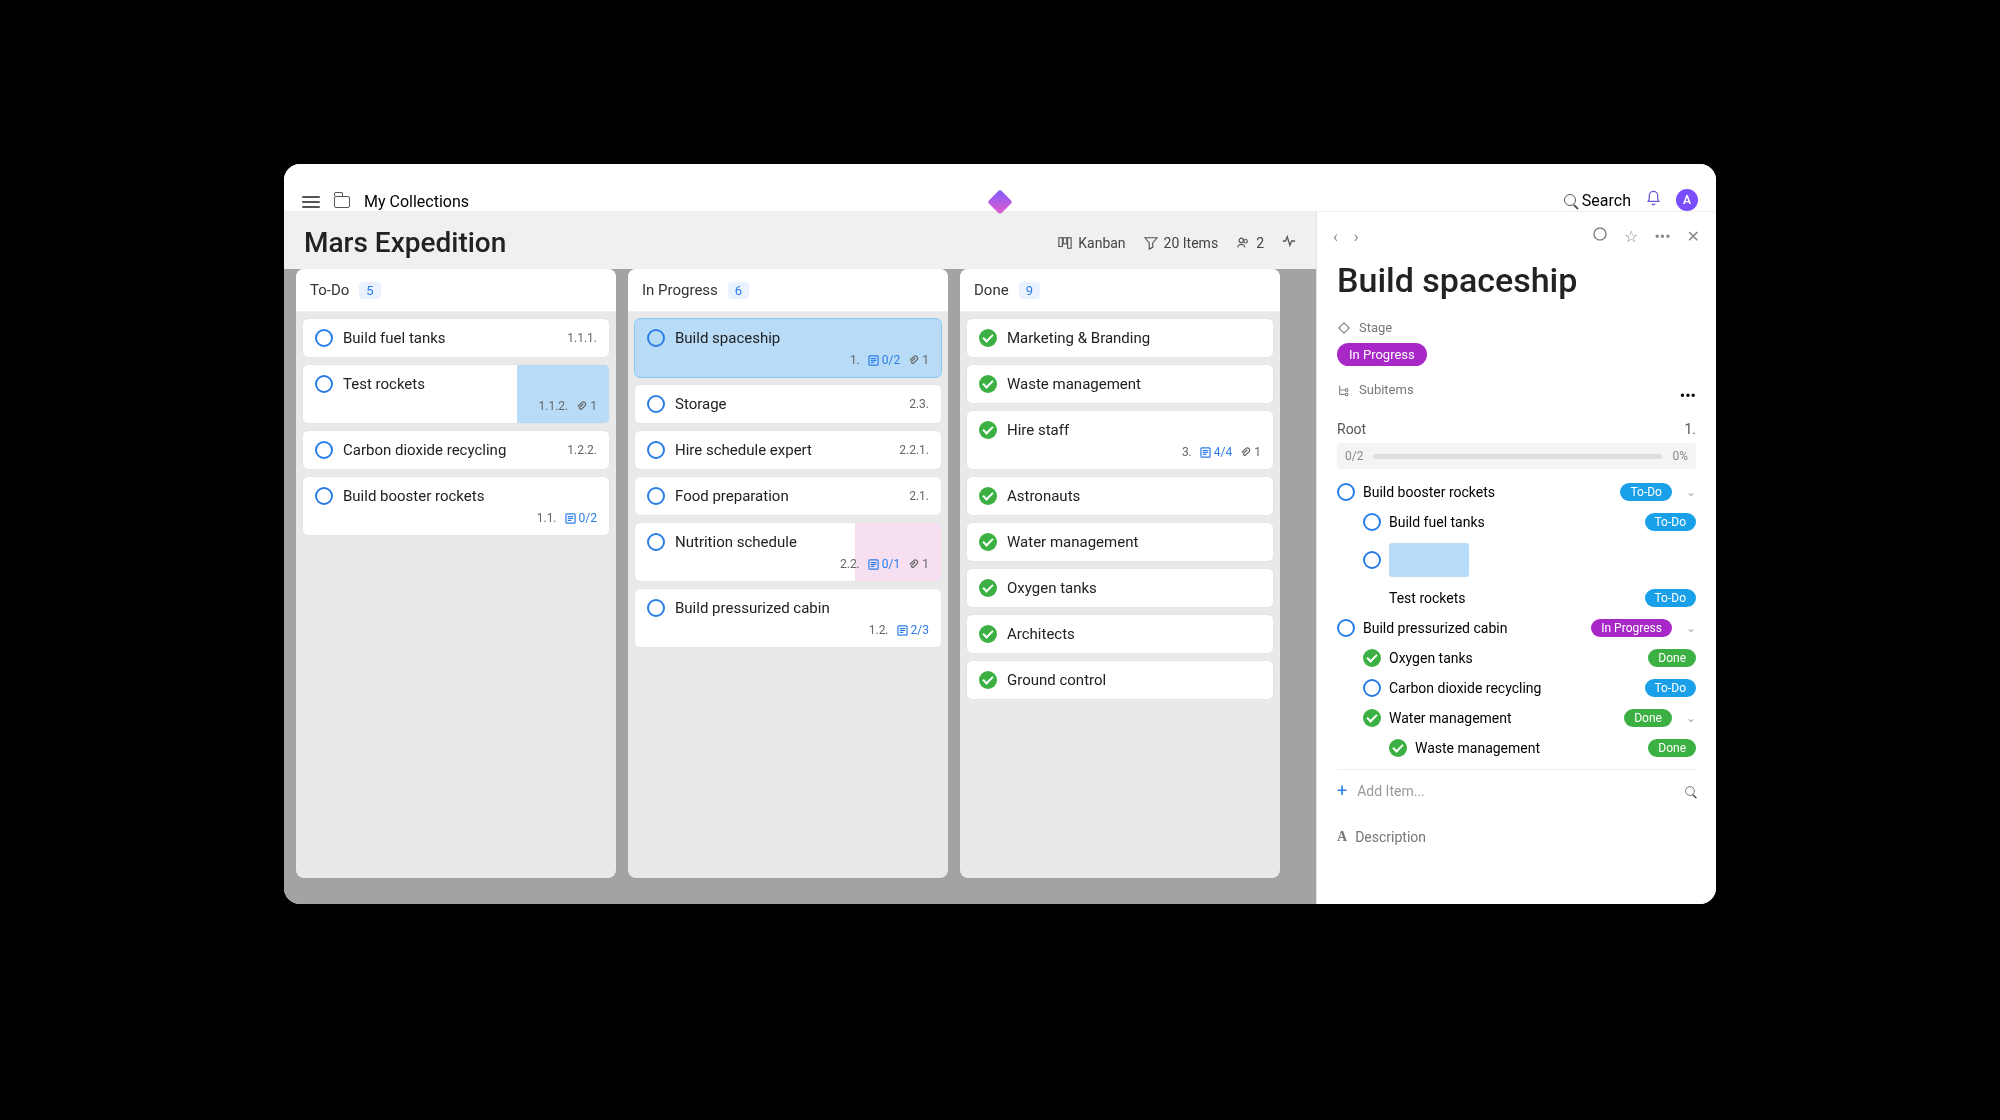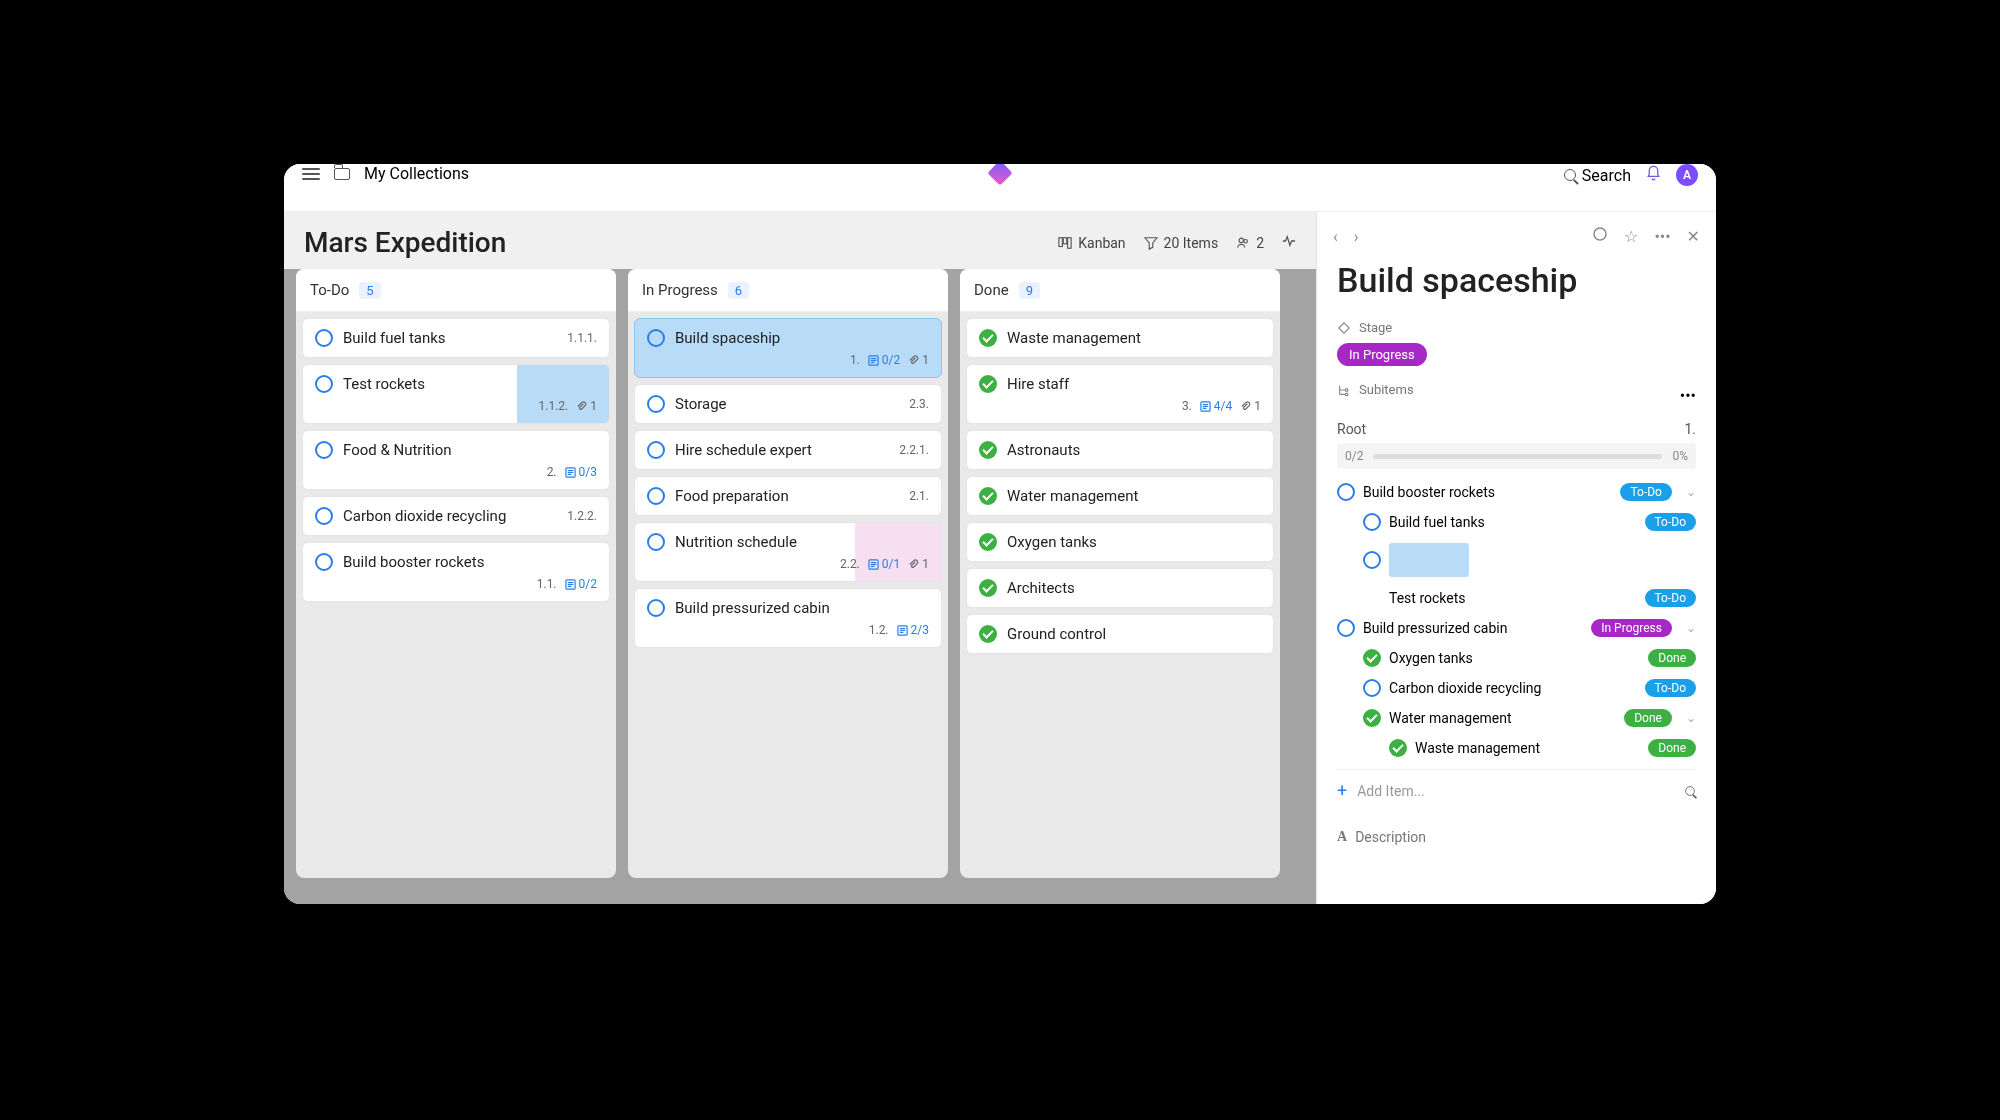--- a/index.html
+++ b/index.html
@@ -1,19 +1,19 @@
 <!DOCTYPE html>
 <html><head>
 <meta charset="utf-8">
 <style>
 *{box-sizing:border-box;margin:0;padding:0;font-family:-apple-system,BlinkMacSystemFont,"Segoe UI",Roboto,sans-serif}
 body{background:#000;display:flex;align-items:center;justify-content:center;min-height:100vh;padding:20px}
 .laptop{width:1460px;height:820px;background:#000;border-radius:28px;padding:14px;position:relative}
 .screen{width:100%;height:740px;background:#fafafa;border-radius:16px;overflow:hidden;display:flex;flex-direction:column}
-.topbar{height:48px;display:flex;align-items:flex-start;padding:0 18px;background:#fff;border-bottom:1px solid #eee}
+.topbar{height:48px;display:flex;align-items:flex-end;padding:0 18px;background:#fff;border-bottom:1px solid #eee}
 .topbar .left{display:flex;align-items:center;gap:14px;flex:1}
 .topbar .center{flex:0 0 auto}
 .topbar .right{display:flex;align-items:center;gap:14px;flex:1;justify-content:flex-end}
 .hamburger{display:flex;flex-direction:column;gap:3px;cursor:pointer}
 .hamburger span{width:18px;height:2px;background:#555;border-radius:1px}
 .folder-icon{width:16px;height:12px;border:1.5px solid #555;border-radius:2px;position:relative}
 .folder-icon::before{content:"";position:absolute;top:-5px;left:-1.5px;width:7px;height:3px;border:1.5px solid #555;border-bottom:none;border-radius:2px 2px 0 0}
 .diamond{width:18px;height:18px;transform:rotate(45deg);background:linear-gradient(135deg,#7b5cff 0%,#e85cc7 100%);border-radius:3px}
 .ic{width:17px;height:17px;display:inline-flex}
 .search-ic{border:1.7px solid #555;border-radius:50%;width:12px;height:12px;position:relative}
@@ -160,33 +160,20 @@
                   <div class="card-meta">
                     <span>1.1.2.</span>
                     <span class="meta-item attach"><svg width="11" height="11" viewBox="0 0 12 12" fill="none" stroke="#666" stroke-width="1.3">
                         <path d="M8 3l-4 4a1.5 1.5 0 0 0 2 2l4-4a2.5 2.5 0 0 0-3.5-3.5L2 6"></path>
                       </svg>1</span>
                   </div>
                 </div>
                 <div class="card">
                   <div class="card-row">
                     <span class="circ"></span>
-                    <span class="card-title">Food &amp; Nutrition</span>
-                  </div>
-                  <div class="card-meta">
-                    <span>2.</span>
-                    <span class="meta-item progress-badge"><svg width="11" height="11" viewBox="0 0 12 12" fill="none" stroke="#2b7de8" stroke-width="1.3">
-                        <rect x="1" y="1" width="10" height="10" rx="1"></rect>
-                        <path d="M3 4h6M3 6h6M3 8h4"></path>
-                      </svg> 0/3</span>
-                  </div>
-                </div>
-                <div class="card">
-                  <div class="card-row">
-                    <span class="circ"></span>
                     <span class="card-title">Carbon dioxide recycling</span>
                     <span class="attach">1.2.2.</span>
                   </div>
                 </div>
                 <div class="card">
                   <div class="card-row">
                     <span class="circ"></span>
                     <span class="card-title">Build booster rockets</span>
                   </div>
                   <div class="card-meta">
@@ -272,20 +259,26 @@
                   </div>
                 </div>
               </div>
             </div>
             <div class="column">
               <div class="col-head">
                 <span class="col-name">Done</span>
                 <span class="count">9</span>
               </div>
               <div class="cards">
+                <div class="card">
+                  <div class="card-row">
+                    <span class="check"></span>
+                    <span class="card-title">Marketing &amp; Branding</span>
+                  </div>
+                </div>
                 <div class="card">
                   <div class="card-row">
                     <span class="check"></span>
                     <span class="card-title">Waste management</span>
                   </div>
                 </div>
                 <div class="card">
                   <div class="card-row">
                     <span class="check"></span>
                     <span class="card-title">Hire staff</span>

